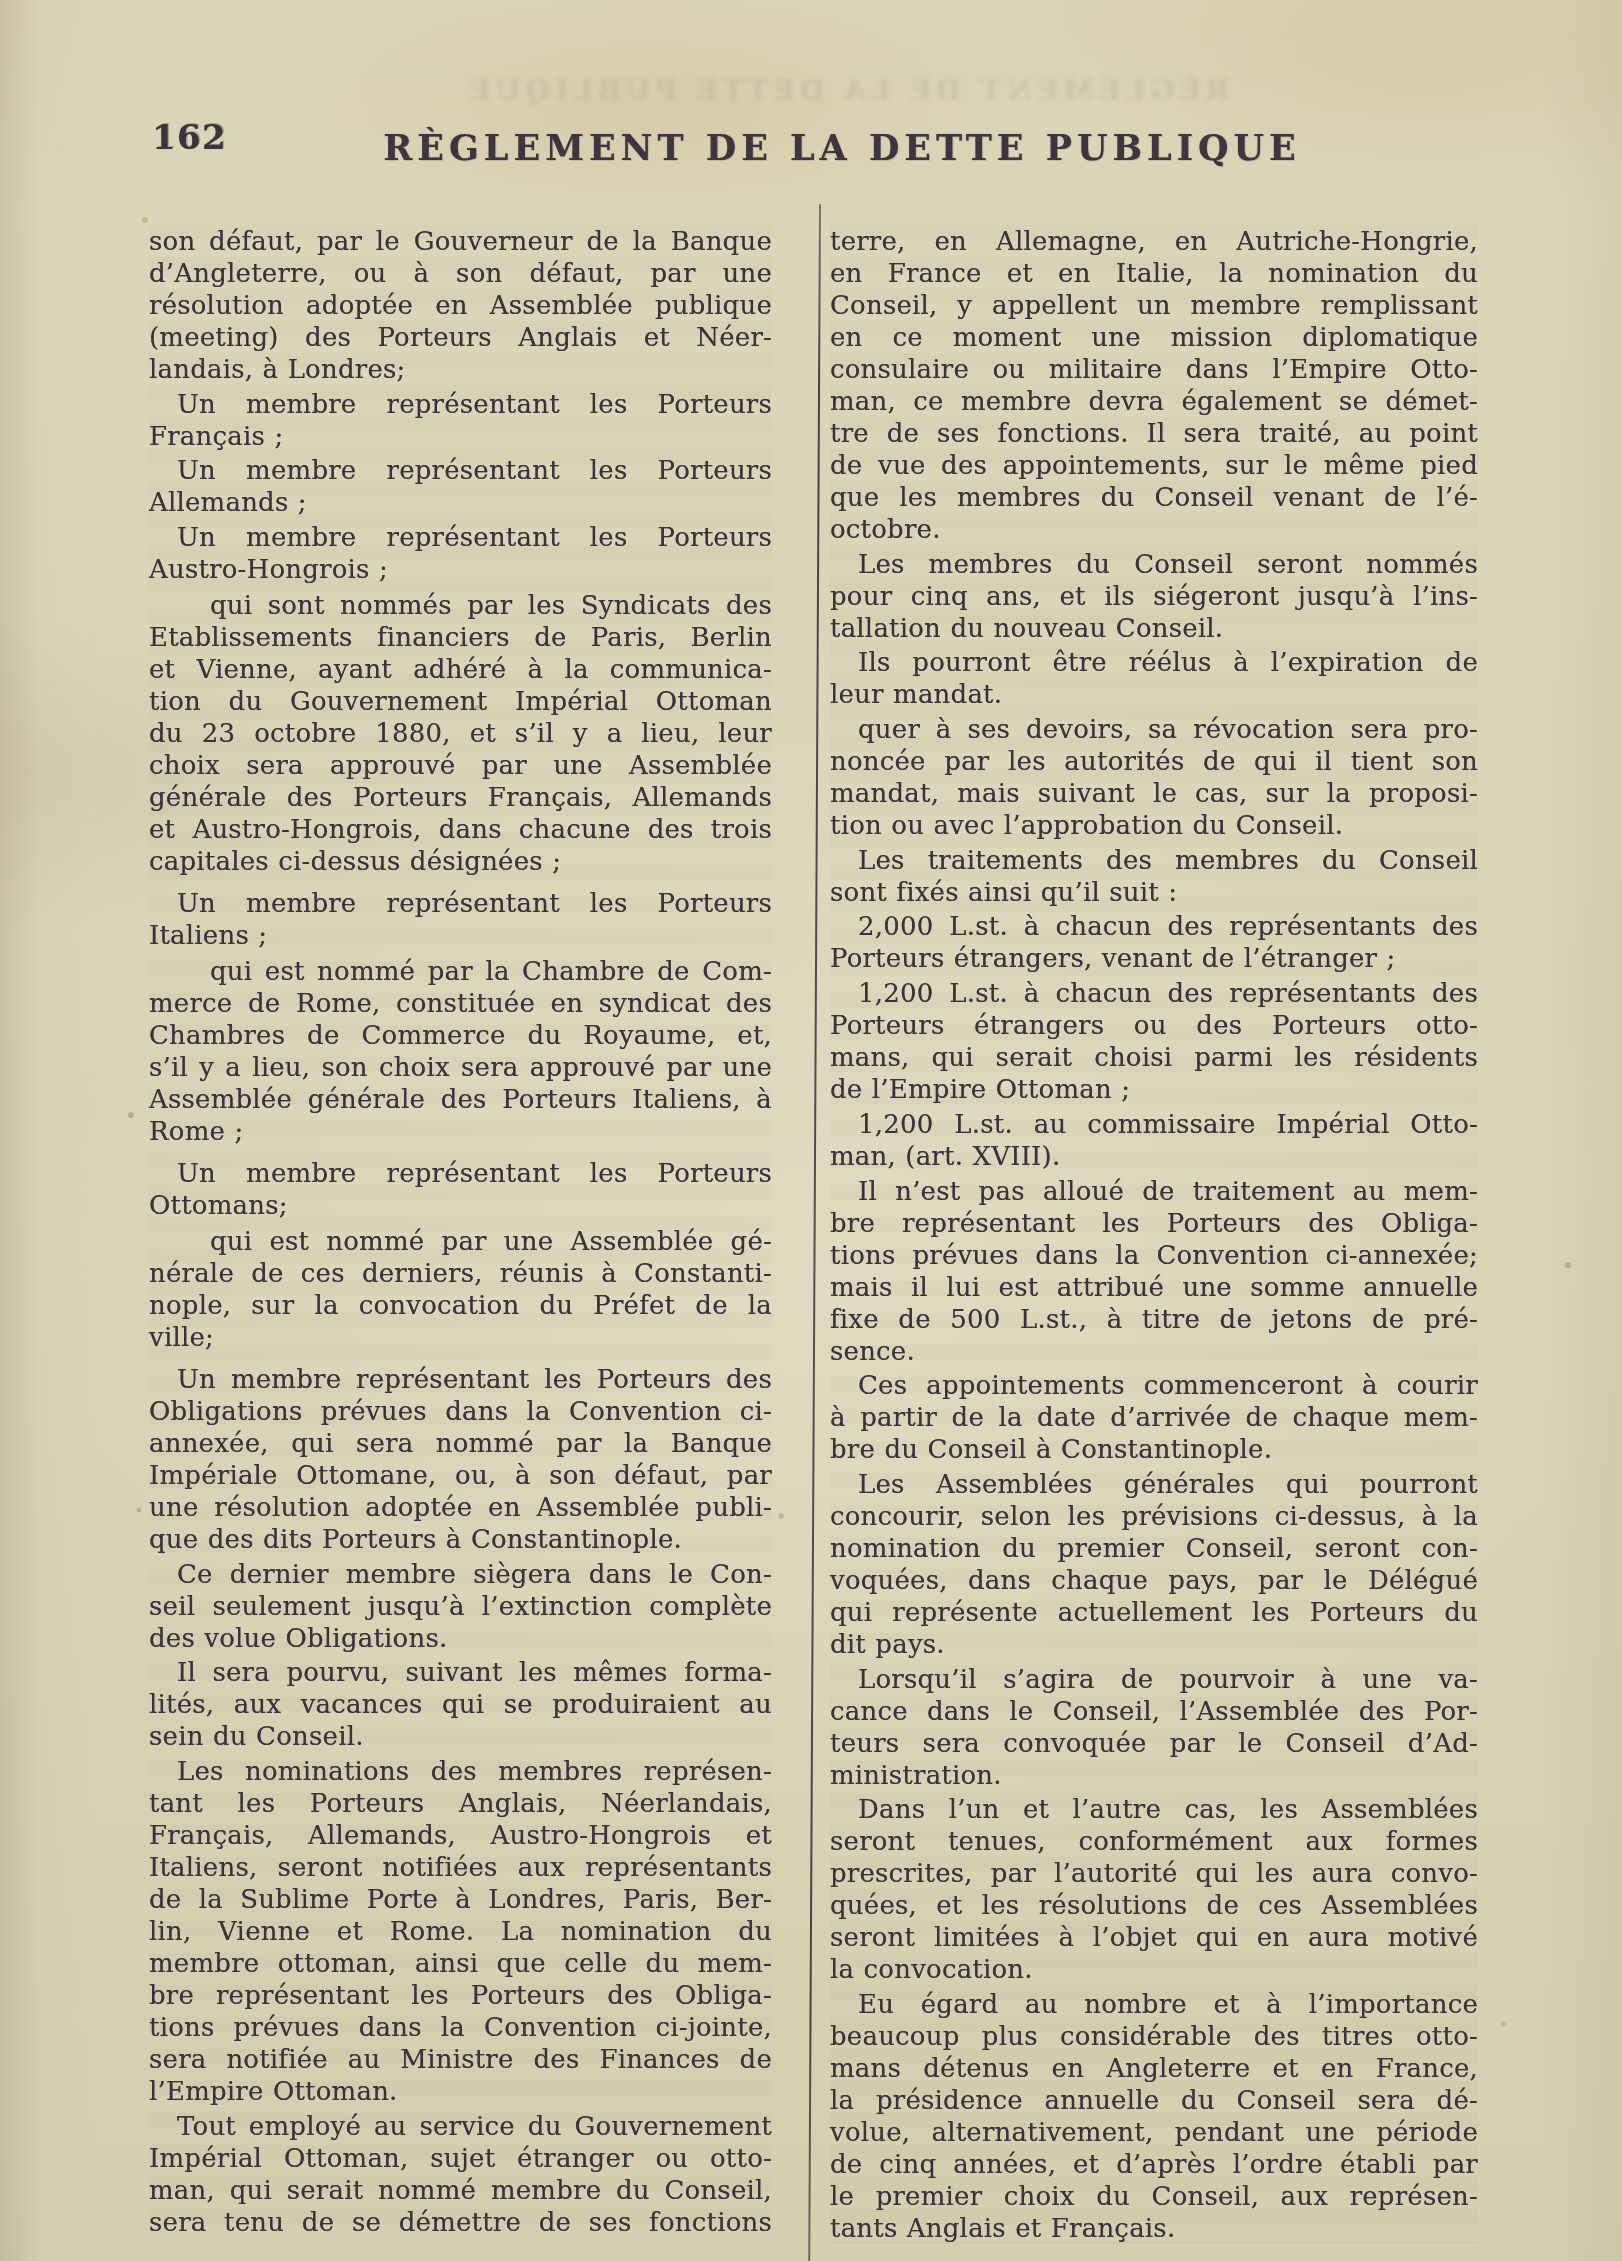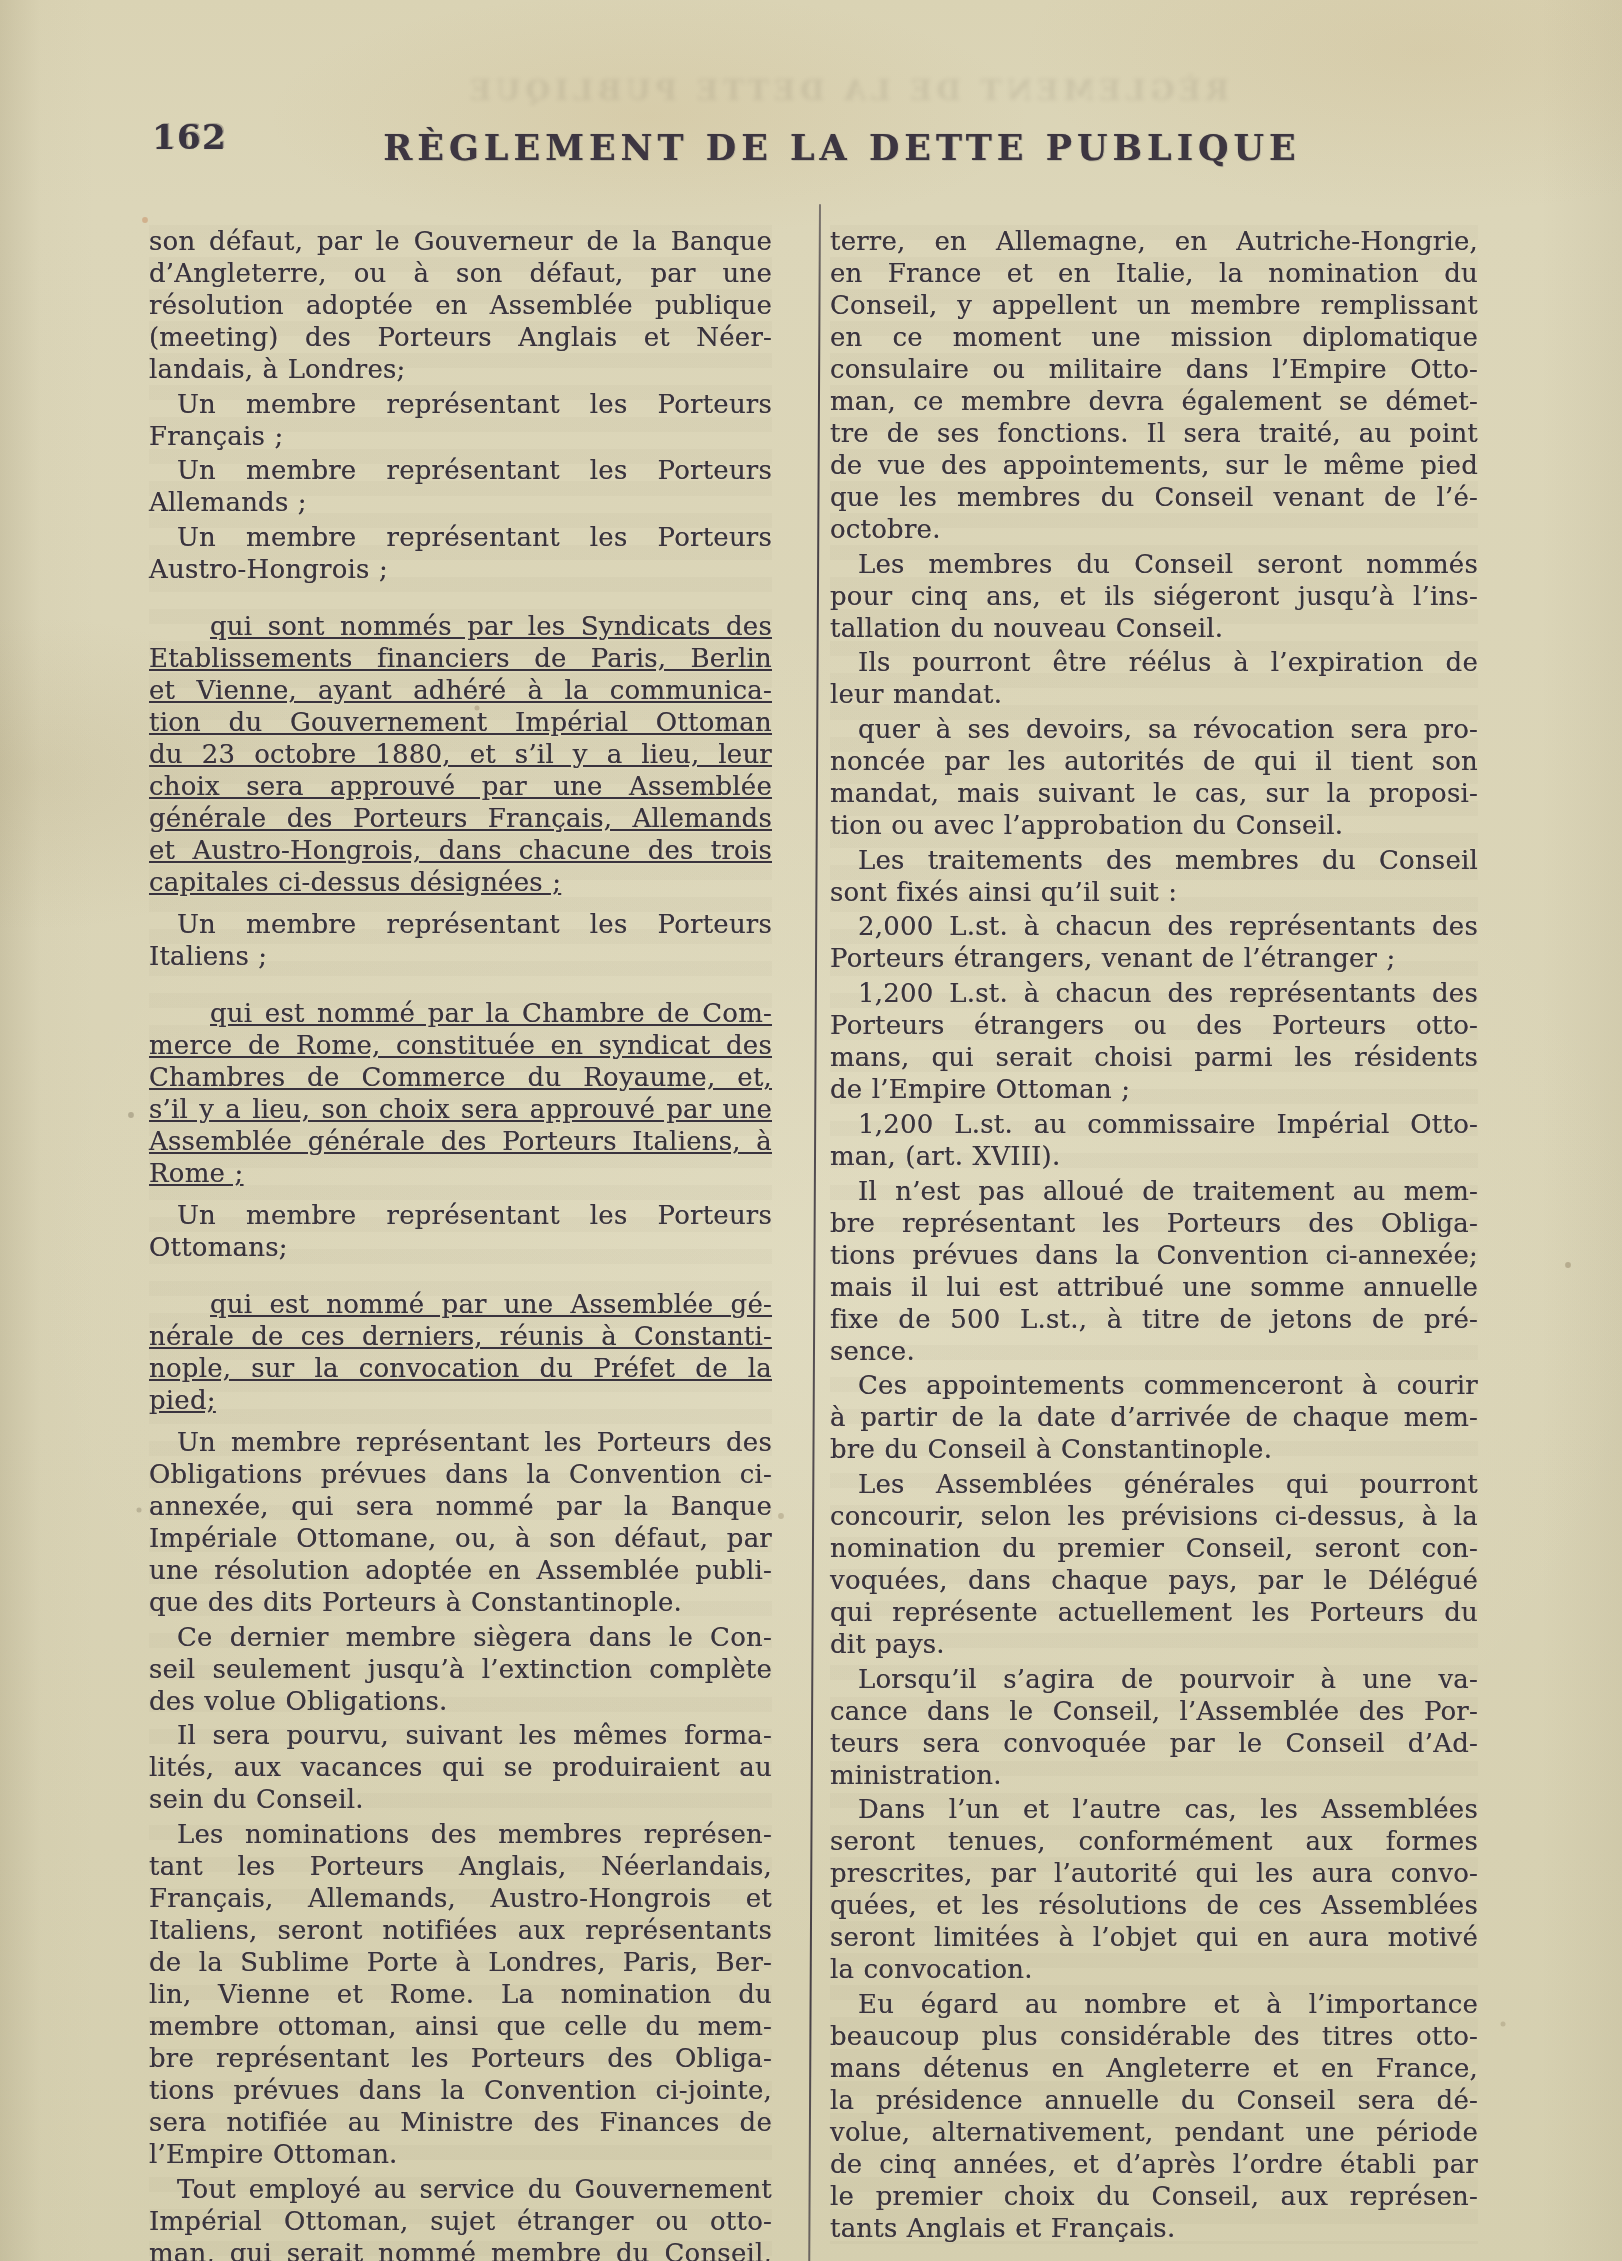--- a/index.html
+++ b/index.html
@@ -54,21 +54,21 @@
   .col{
     position:absolute;top:0;
     font-size:26px;line-height:32px;
     text-shadow:0 0 0.6px rgba(55,48,60,0.60);
     background:repeating-linear-gradient(180deg, rgba(120,110,85,0.045) 0 15.4px, transparent 15.4px 32px);
   }
   .col-left{left:0;width:623px;}
   .col-right{left:681px;width:648px;}
   .para{margin:0;}
   .para + .para{margin-top:2.7px;}
-  .para.indent-deep{margin-top:25px;margin-bottom:10px;text-decoration:underline;}
+  .para.indent-deep{margin-top:4px;margin-bottom:10px;}
   .para.indent-normal > .line:first-child{text-indent:28px;}
   .para.indent-deep  > .line:first-child{text-indent:61px;}
   .line{
     text-align:justify;text-align-last:justify;
     letter-spacing:0.2px;word-spacing:0.9px;
   }
   .line.last{text-align-last:left;}
   .divider{
     position:absolute;left:819px;top:204px;width:1.8px;height:2133px;
     background:linear-gradient(180deg,
@@ -139,21 +139,21 @@
           <div class="line last">Rome ;</div>
         </div>
         <div class="para indent-normal">
           <div class="line">Un membre représentant les Porteurs</div>
           <div class="line last">Ottomans;</div>
         </div>
         <div class="para indent-deep">
           <div class="line">qui est nommé par une Assemblée gé-</div>
           <div class="line">nérale de ces derniers, réunis à Constanti-</div>
           <div class="line">nople, sur la convocation du Préfet de la</div>
-          <div class="line last">pied;</div>
+          <div class="line last">ville;</div>
         </div>
         <div class="para indent-normal">
           <div class="line">Un membre représentant les Porteurs des</div>
           <div class="line">Obligations prévues dans la Convention ci-</div>
           <div class="line">annexée, qui sera nommé par la Banque</div>
           <div class="line">Impériale Ottomane, ou, à son défaut, par</div>
           <div class="line">une résolution adoptée en Assemblée publi-</div>
           <div class="line last">que des dits Porteurs à Constantinople.</div>
         </div>
         <div class="para indent-normal">

